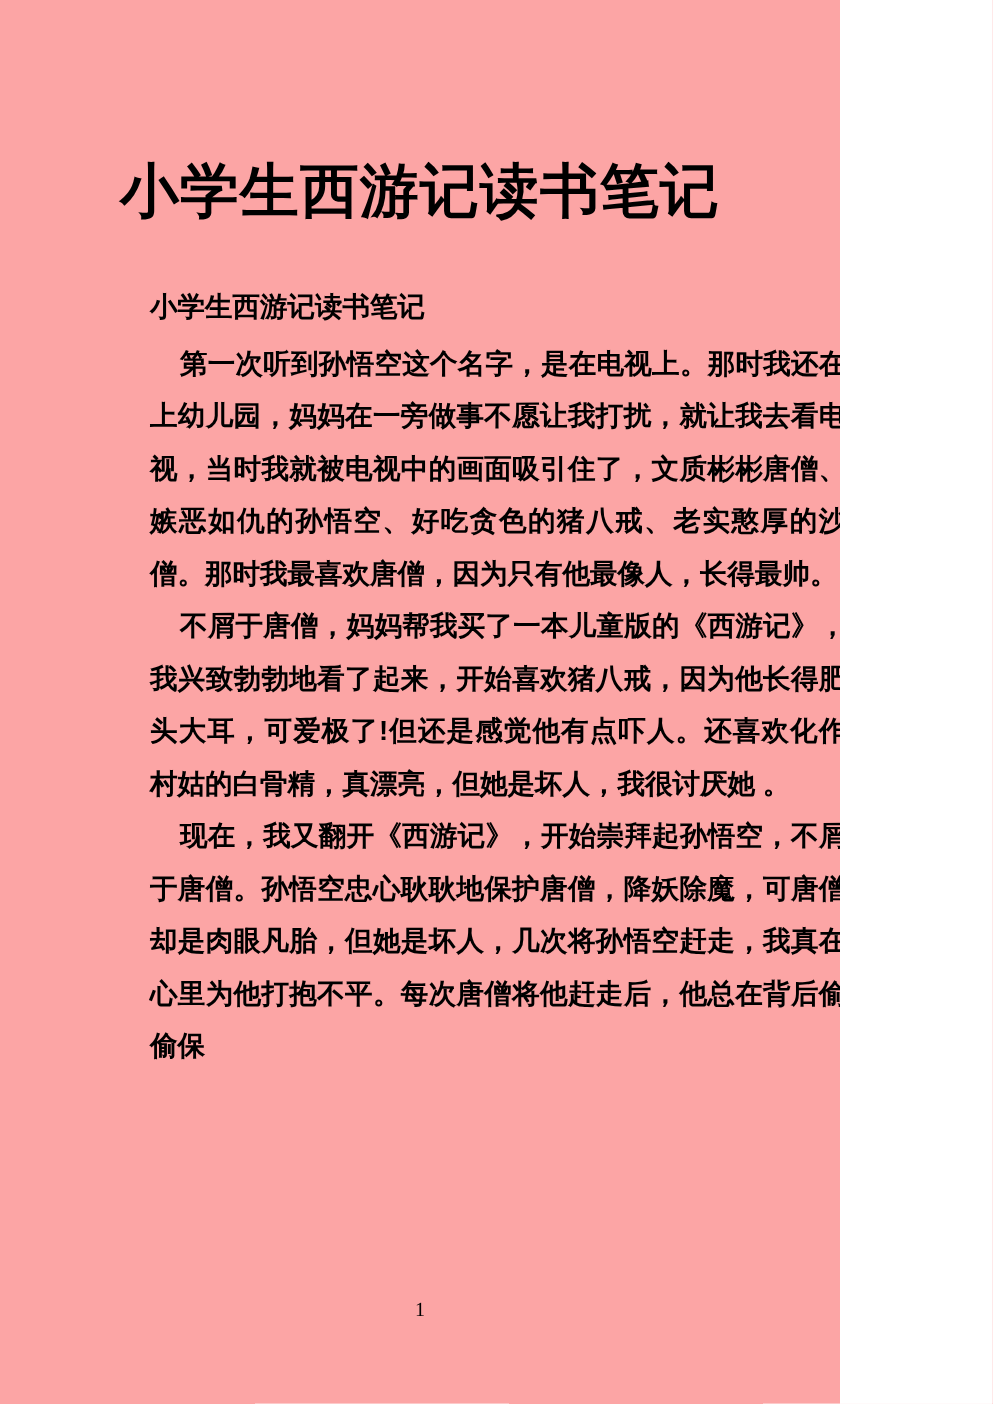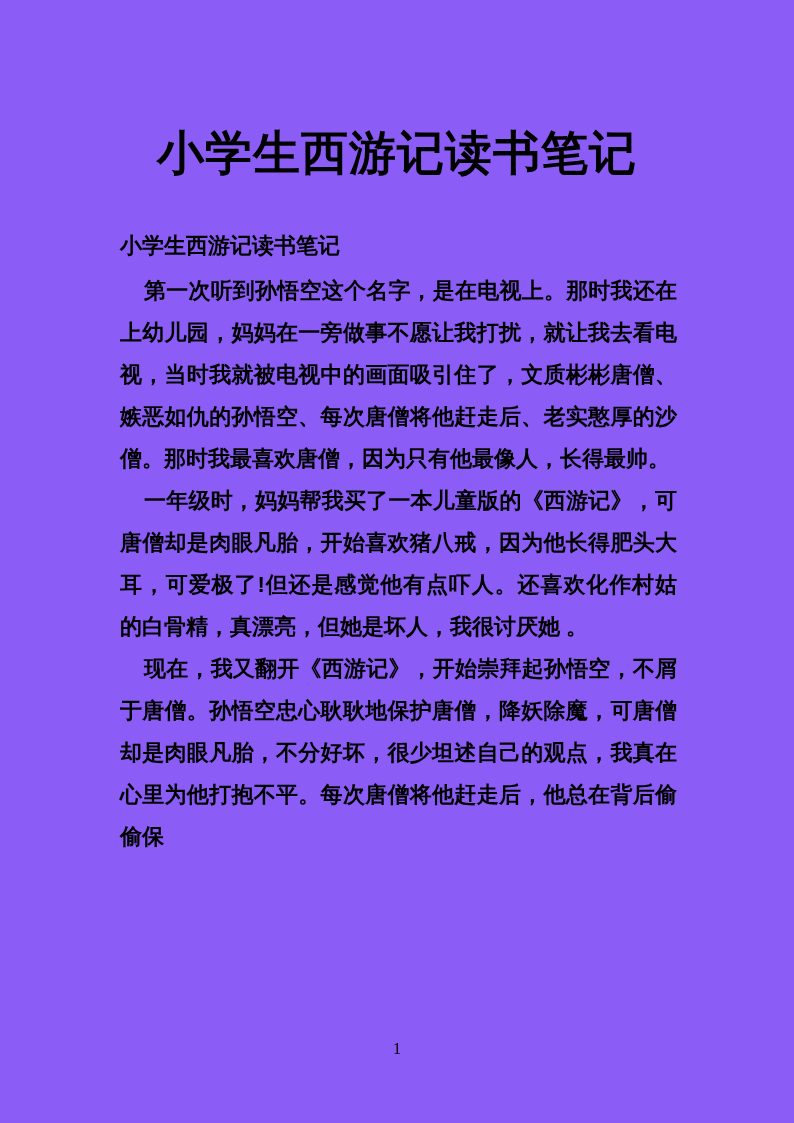--- a/index.html
+++ b/index.html
@@ -2,23 +2,23 @@
 <html><head>
 <meta charset="utf-8">
 <style>
   html, body {
     margin: 0;
     padding: 0;
     background: #ffffff;
   }
   .page {
     position: relative;
-    width: 794px;
+    width: 672px;
     height: 1123px;
-    background: #8b5cf6;
+    background: #fca5a5;
     overflow: hidden;
     font-family: "Liberation Sans", sans-serif;
     color: #000000;
   }
   .doc-title {
     position: absolute;
     top: 122px;
     left: 0;
     width: 100%;
     text-align: center;
@@ -65,20 +65,20 @@
 </style>
 </head>
 <body>
 
 <div class="page">
 
   <div class="doc-title">小学生西游记读书笔记</div>
 
   <div class="content">
     <p class="doc-heading">小学生西游记读书笔记</p>
-    <p class="body-para">第一次听到孙悟空这个名字，是在电视上。那时我还在上幼儿园，妈妈在一旁做事不愿让我打扰，就让我去看电视，当时我就被电视中的画面吸引住了，文质彬彬唐僧、嫉恶如仇的孙悟空、每次唐僧将他赶走后、老实憨厚的沙僧。那时我最喜欢唐僧，因为只有他最像人，长得最帅。</p>
-    <p class="body-para">一年级时，妈妈帮我买了一本儿童版的《西游记》，可唐僧却是肉眼凡胎，开始喜欢猪八戒，因为他长得肥头大耳，可爱极了!但还是感觉他有点吓人。还喜欢化作村姑的白骨精，真漂亮，但她是坏人，我很讨厌她 。</p>
-    <p class="body-para">现在，我又翻开《西游记》，开始崇拜起孙悟空，不屑于唐僧。孙悟空忠心耿耿地保护唐僧，降妖除魔，可唐僧却是肉眼凡胎，不分好坏，很少坦述自己的观点，我真在心里为他打抱不平。每次唐僧将他赶走后，他总在背后偷偷保</p>
+    <p class="body-para">第一次听到孙悟空这个名字，是在电视上。那时我还在上幼儿园，妈妈在一旁做事不愿让我打扰，就让我去看电视，当时我就被电视中的画面吸引住了，文质彬彬唐僧、嫉恶如仇的孙悟空、好吃贪色的猪八戒、老实憨厚的沙僧。那时我最喜欢唐僧，因为只有他最像人，长得最帅。</p>
+    <p class="body-para">不屑于唐僧，妈妈帮我买了一本儿童版的《西游记》，我兴致勃勃地看了起来，开始喜欢猪八戒，因为他长得肥头大耳，可爱极了!但还是感觉他有点吓人。还喜欢化作村姑的白骨精，真漂亮，但她是坏人，我很讨厌她 。</p>
+    <p class="body-para">现在，我又翻开《西游记》，开始崇拜起孙悟空，不屑于唐僧。孙悟空忠心耿耿地保护唐僧，降妖除魔，可唐僧却是肉眼凡胎，但她是坏人，几次将孙悟空赶走，我真在心里为他打抱不平。每次唐僧将他赶走后，他总在背后偷偷保</p>
   </div>
 
   <div class="page-number">1</div>
 
 </div>
 
 </body></html>

